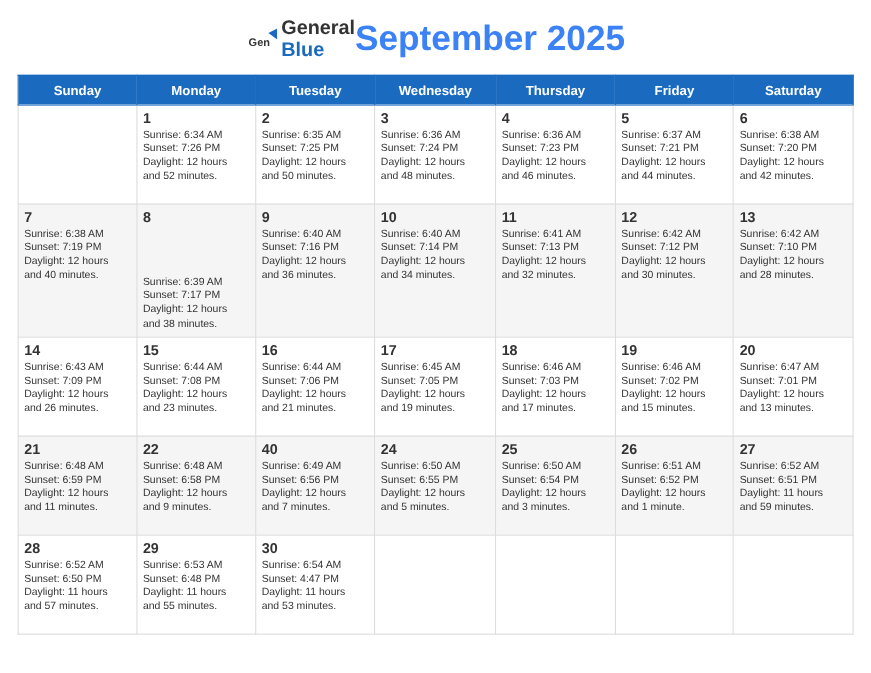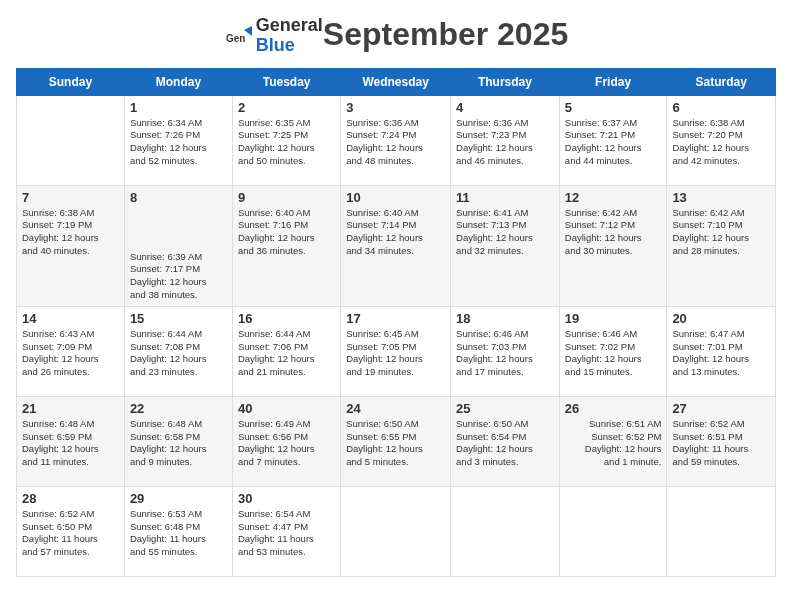--- a/index.html
+++ b/index.html
@@ -30,21 +30,21 @@
     .logo-icon {
       width: 28px;
       height: 28px;
     }
     .title-block {
       text-align: right;
     }
     .month-title {
       font-size: 32px;
       font-weight: bold;
-      color: #404040;
+      color: #3b82f6;
     }
     .subtitle {
       font-size: 14px;
       color: #555;
     }
     table {
       width: 100%;
       border-collapse: collapse;
       border: 1px solid #ccc;
     }
@@ -295,21 +295,21 @@
         </td>
         <td>
           <span class="day-number">25</span>
           <div class="day-info" style="white-space: pre-line;">Sunrise: 6:50 AM
 Sunset: 6:54 PM
 Daylight: 12 hours
 and 3 minutes.</div>
         </td>
         <td>
           <span class="day-number">26</span>
-          <div class="day-info" style="white-space: pre-line; text-align: right;">Sunrise: 6:51 AM
+          <div class="day-info" style="white-space: pre-line;">Sunrise: 6:51 AM
 Sunset: 6:52 PM
 Daylight: 12 hours
 and 1 minute.</div>
         </td>
         <td>
           <span class="day-number">27</span>
           <div class="day-info" style="white-space: pre-line;">Sunrise: 6:52 AM
 Sunset: 6:51 PM
 Daylight: 11 hours
 and 59 minutes.</div>

